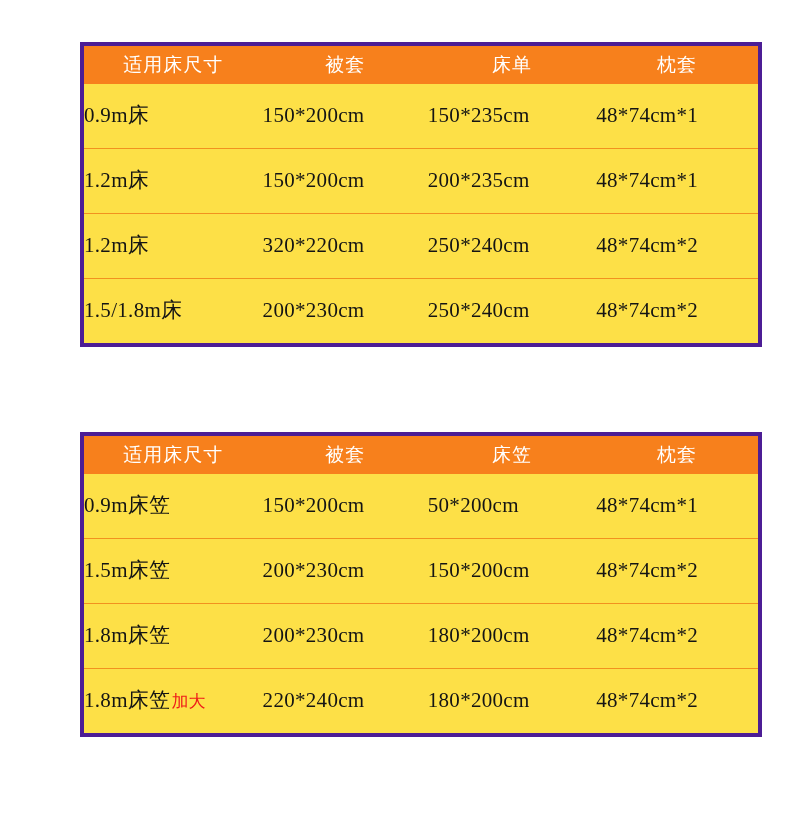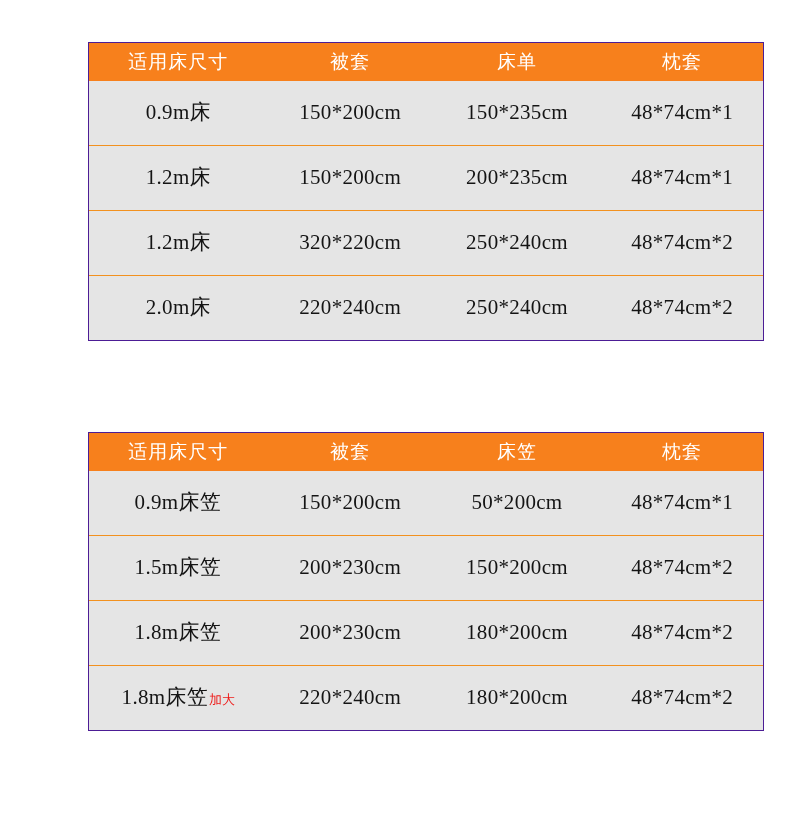--- a/index.html
+++ b/index.html
@@ -17,25 +17,25 @@
 
   .page {
     position: relative;
     width: 790px;
     height: 838px;
     background: #ffffff;
   }
 
   .size-table {
     position: absolute;
-    left: 88px;
+    left: 80px;
     width: 674px;
-    border: 1px solid #4c1d95;
+    border: 4px solid #4c1d95;
     border-collapse: collapse;
-    background: #e5e5e5;
+    background: #fde047;
     box-sizing: content-box;
   }
 
   #table-one { top: 42px; }
   #table-two { top: 432px; }
 
   table.grid {
     width: 100%;
     border-collapse: collapse;
     table-layout: fixed;
@@ -57,21 +57,20 @@
     font-size: 19px;
     font-weight: normal;
     letter-spacing: 1px;
     text-align: center;
     padding: 7px 0 8px 0;
     border: none;
     line-height: 1.2;
   }
 
   tbody td.data-cell {
-    text-align: center;
     font-size: 21px;
     font-family: "Liberation Serif", "DejaVu Serif", serif;
     color: #141414;
     border-top: 1px solid #F2911F;
     padding: 0;
     height: 64px;
     vertical-align: middle;
     letter-spacing: 0.3px;
     white-space: nowrap;
   }
@@ -80,21 +79,21 @@
     border-top: none;
   }
 
   .cell-inner {
     display: inline-block;
     line-height: 1;
   }
 
   .note-red {
     color: #EE1B19;
-    font-size: 13px;
+    font-size: 17px;
     font-family: "DejaVu Sans", "Liberation Sans", sans-serif;
     letter-spacing: 0;
     vertical-align: baseline;
     margin-left: 1px;
   }
 </style>
 </head>
 <body>
 
 <div class="page">
@@ -128,22 +127,22 @@
           <td class="data-cell"><span class="cell-inner">200*235cm</span></td>
           <td class="data-cell"><span class="cell-inner">48*74cm*1</span></td>
         </tr>
         <tr>
           <td class="data-cell"><span class="cell-inner">1.2m床</span></td>
           <td class="data-cell"><span class="cell-inner">320*220cm</span></td>
           <td class="data-cell"><span class="cell-inner">250*240cm</span></td>
           <td class="data-cell"><span class="cell-inner">48*74cm*2</span></td>
         </tr>
         <tr>
-          <td class="data-cell"><span class="cell-inner">2.0m床</span></td>
-          <td class="data-cell"><span class="cell-inner">220*240cm</span></td>
+          <td class="data-cell"><span class="cell-inner">1.5/1.8m床</span></td>
+          <td class="data-cell"><span class="cell-inner">200*230cm</span></td>
           <td class="data-cell"><span class="cell-inner">250*240cm</span></td>
           <td class="data-cell"><span class="cell-inner">48*74cm*2</span></td>
         </tr>
       </tbody>
     </table>
   </div>
 
   <div class="size-table" id="table-two">
     <table class="grid">
       <colgroup>

